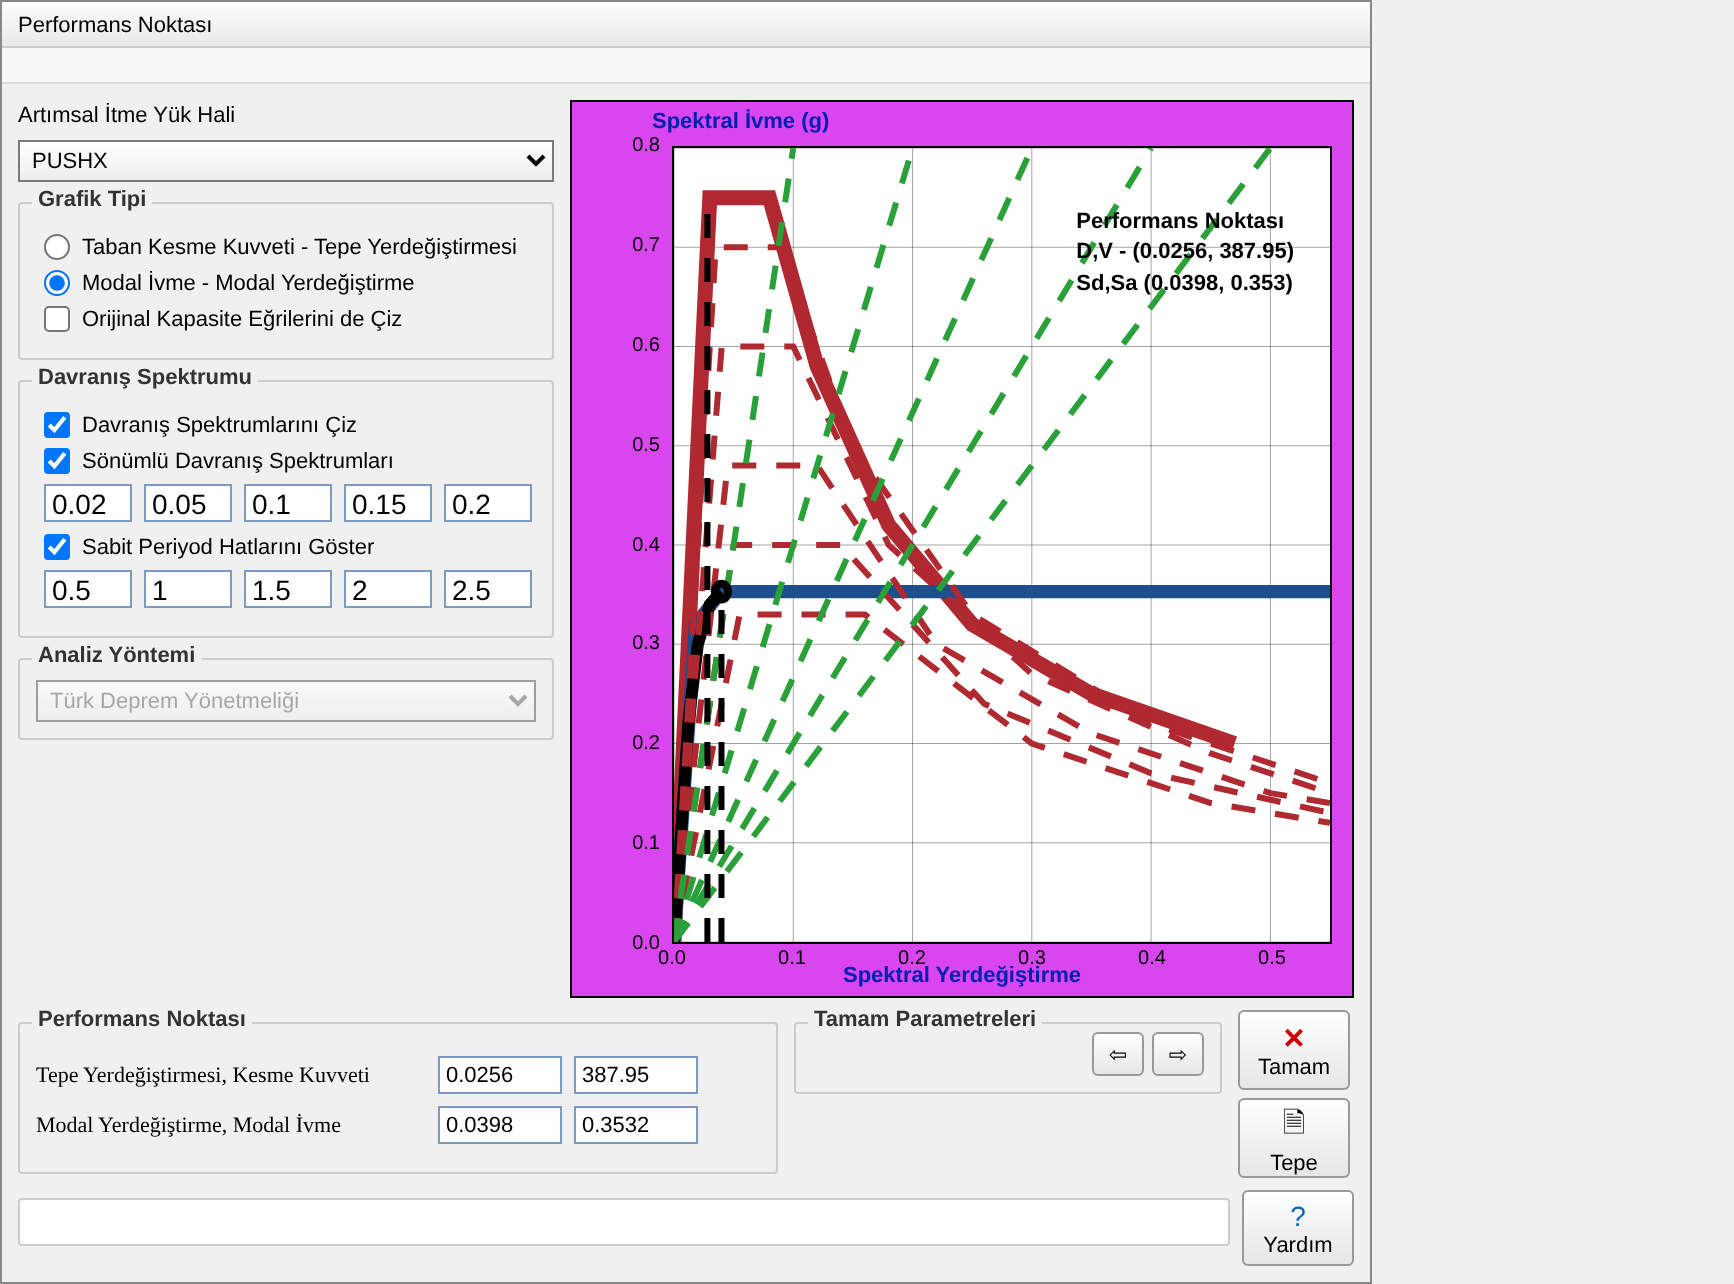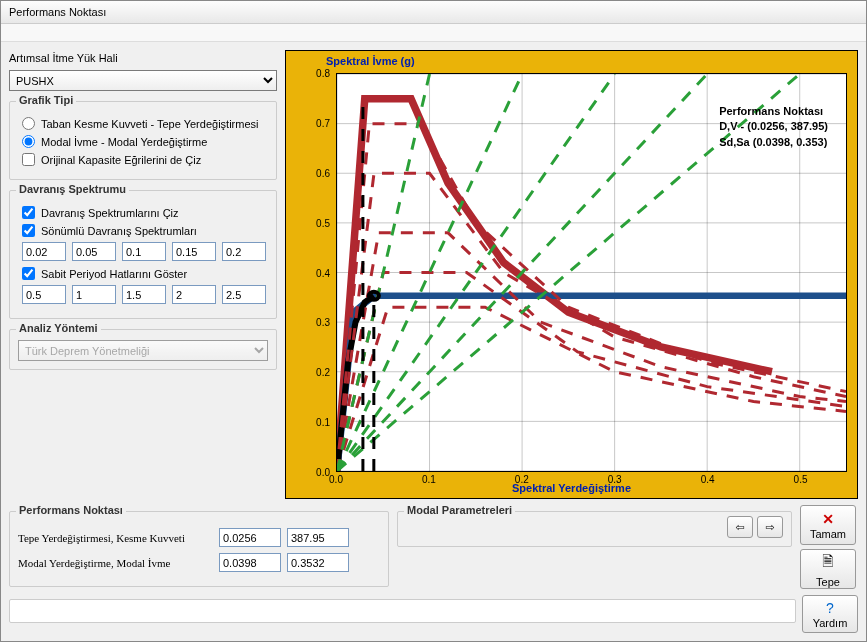--- a/index.html
+++ b/index.html
@@ -1,31 +1,31 @@
 <!DOCTYPE html>
 <html><head>
 <meta charset="utf-8">
 <style>
 * { box-sizing: border-box; margin: 0; padding: 0; font-family: "Segoe UI", Tahoma, sans-serif; font-size: 11px; }
 body { background: #f0f0f0; width: 867px; height: 642px; overflow: hidden; }
-.window { width: 867px; height: 642px; background: #f0f0f0; border: 1px solid #888; display: flex; flex-direction: column; }
+.window { width: 686px; height: 642px; background: #f0f0f0; border: 1px solid #888; display: flex; flex-direction: column; }
 .titlebar { background: linear-gradient(#fdfdfd,#e8e8e8); padding: 4px 8px; border-bottom: 1px solid #ccc; font-size: 12px; }
 .toolbar-strip { height: 18px; background: #f8f8f8; border-bottom: 1px solid #ddd; }
 .content { flex: 1; padding: 8px; display: flex; flex-direction: column; gap: 6px; }
 .upper { flex: 1; display: flex; gap: 8px; }
 .left-panel { width: 268px; display: flex; flex-direction: column; gap: 4px; }
 .label-row { margin: 2px 0; }
 select { width: 100%; height: 21px; border: 1px solid #7a7a7a; background: linear-gradient(#fff,#eee); padding: 1px 2px; }
 .groupbox { border: 1px solid #ccc; border-radius: 2px; margin-top: 6px; padding: 10px 8px 8px 8px; position: relative; background: #f0f0f0; }
 .groupbox > .legend { position: absolute; top: -8px; left: 6px; background: #f0f0f0; padding: 0 3px; font-weight: bold; color: #333; }
 .opt-row { display: flex; align-items: center; gap: 6px; margin: 5px 0 5px 4px; }
 input[type=radio], input[type=checkbox] { margin: 0; }
 .small-inputs { display: flex; gap: 6px; margin: 4px 0 6px 4px; }
-.small-inputs input { width: 44px; height: 19px; border: 1px solid #7a9ac0; padding: 1px 3px; font-size: 11px; }
-.chart-area { flex: 1; background: #eab308; border: 1px solid #000; position: relative; }
+.small-inputs input { width: 44px; height: 19px; border: 1px solid #7a9ac0; padding: 1px 3px; font-size: 14px; }
+.chart-area { flex: 1; background: #d946ef; border: 1px solid #000; position: relative; }
 .lower { display: flex; gap: 8px; align-items: flex-start; }
 .perf-box { width: 380px; }
 .perf-row { display: flex; align-items: center; margin: 6px 0; gap: 6px; }
 .perf-row .lbl { width: 195px; font-family: Liberation Serif, serif; }
 .perf-row input { width: 62px; height: 19px; border: 1px solid #7a9ac0; padding: 1px 3px; }
 .analiz-box { flex: 1; padding-top: 0; }
 .nav-btns { display: flex; gap: 4px; justify-content: flex-end; margin-top: 4px; }
 .nav-btn { width: 26px; height: 22px; border: 1px solid #999; background: linear-gradient(#fff,#e6e6e6); border-radius: 3px; display:flex; align-items:center; justify-content:center; cursor:pointer;}
 .right-btns { width: 58px; display: flex; flex-direction: column; gap: 4px; }
 .big-btn { width: 56px; height: 40px; border: 1px solid #999; background: linear-gradient(#fff,#e6e6e6); border-radius: 3px; display:flex; flex-direction:column; align-items:center; justify-content:center; gap:1px; cursor:pointer; }
@@ -179,21 +179,21 @@
           <input value="0.0256" style="">
           <input value="387.95" style="">
         </div>
         <div class="perf-row">
           <span class="lbl">Modal Yerdeğiştirme, Modal İvme</span>
           <input value="0.0398" style="">
           <input value="0.3532" style="">
         </div>
       </div>
       <div class="groupbox analiz-box">
-        <span class="legend">Modal Parametreleri</span>
+        <span class="legend">Tamam Parametreleri</span>
         <div class="nav-btns">
           <div class="nav-btn">
               <span>⇦</span>
             </div>
           <div class="nav-btn">
               <span>⇨</span>
             </div>
         </div>
       </div>
       <div class="right-btns">

